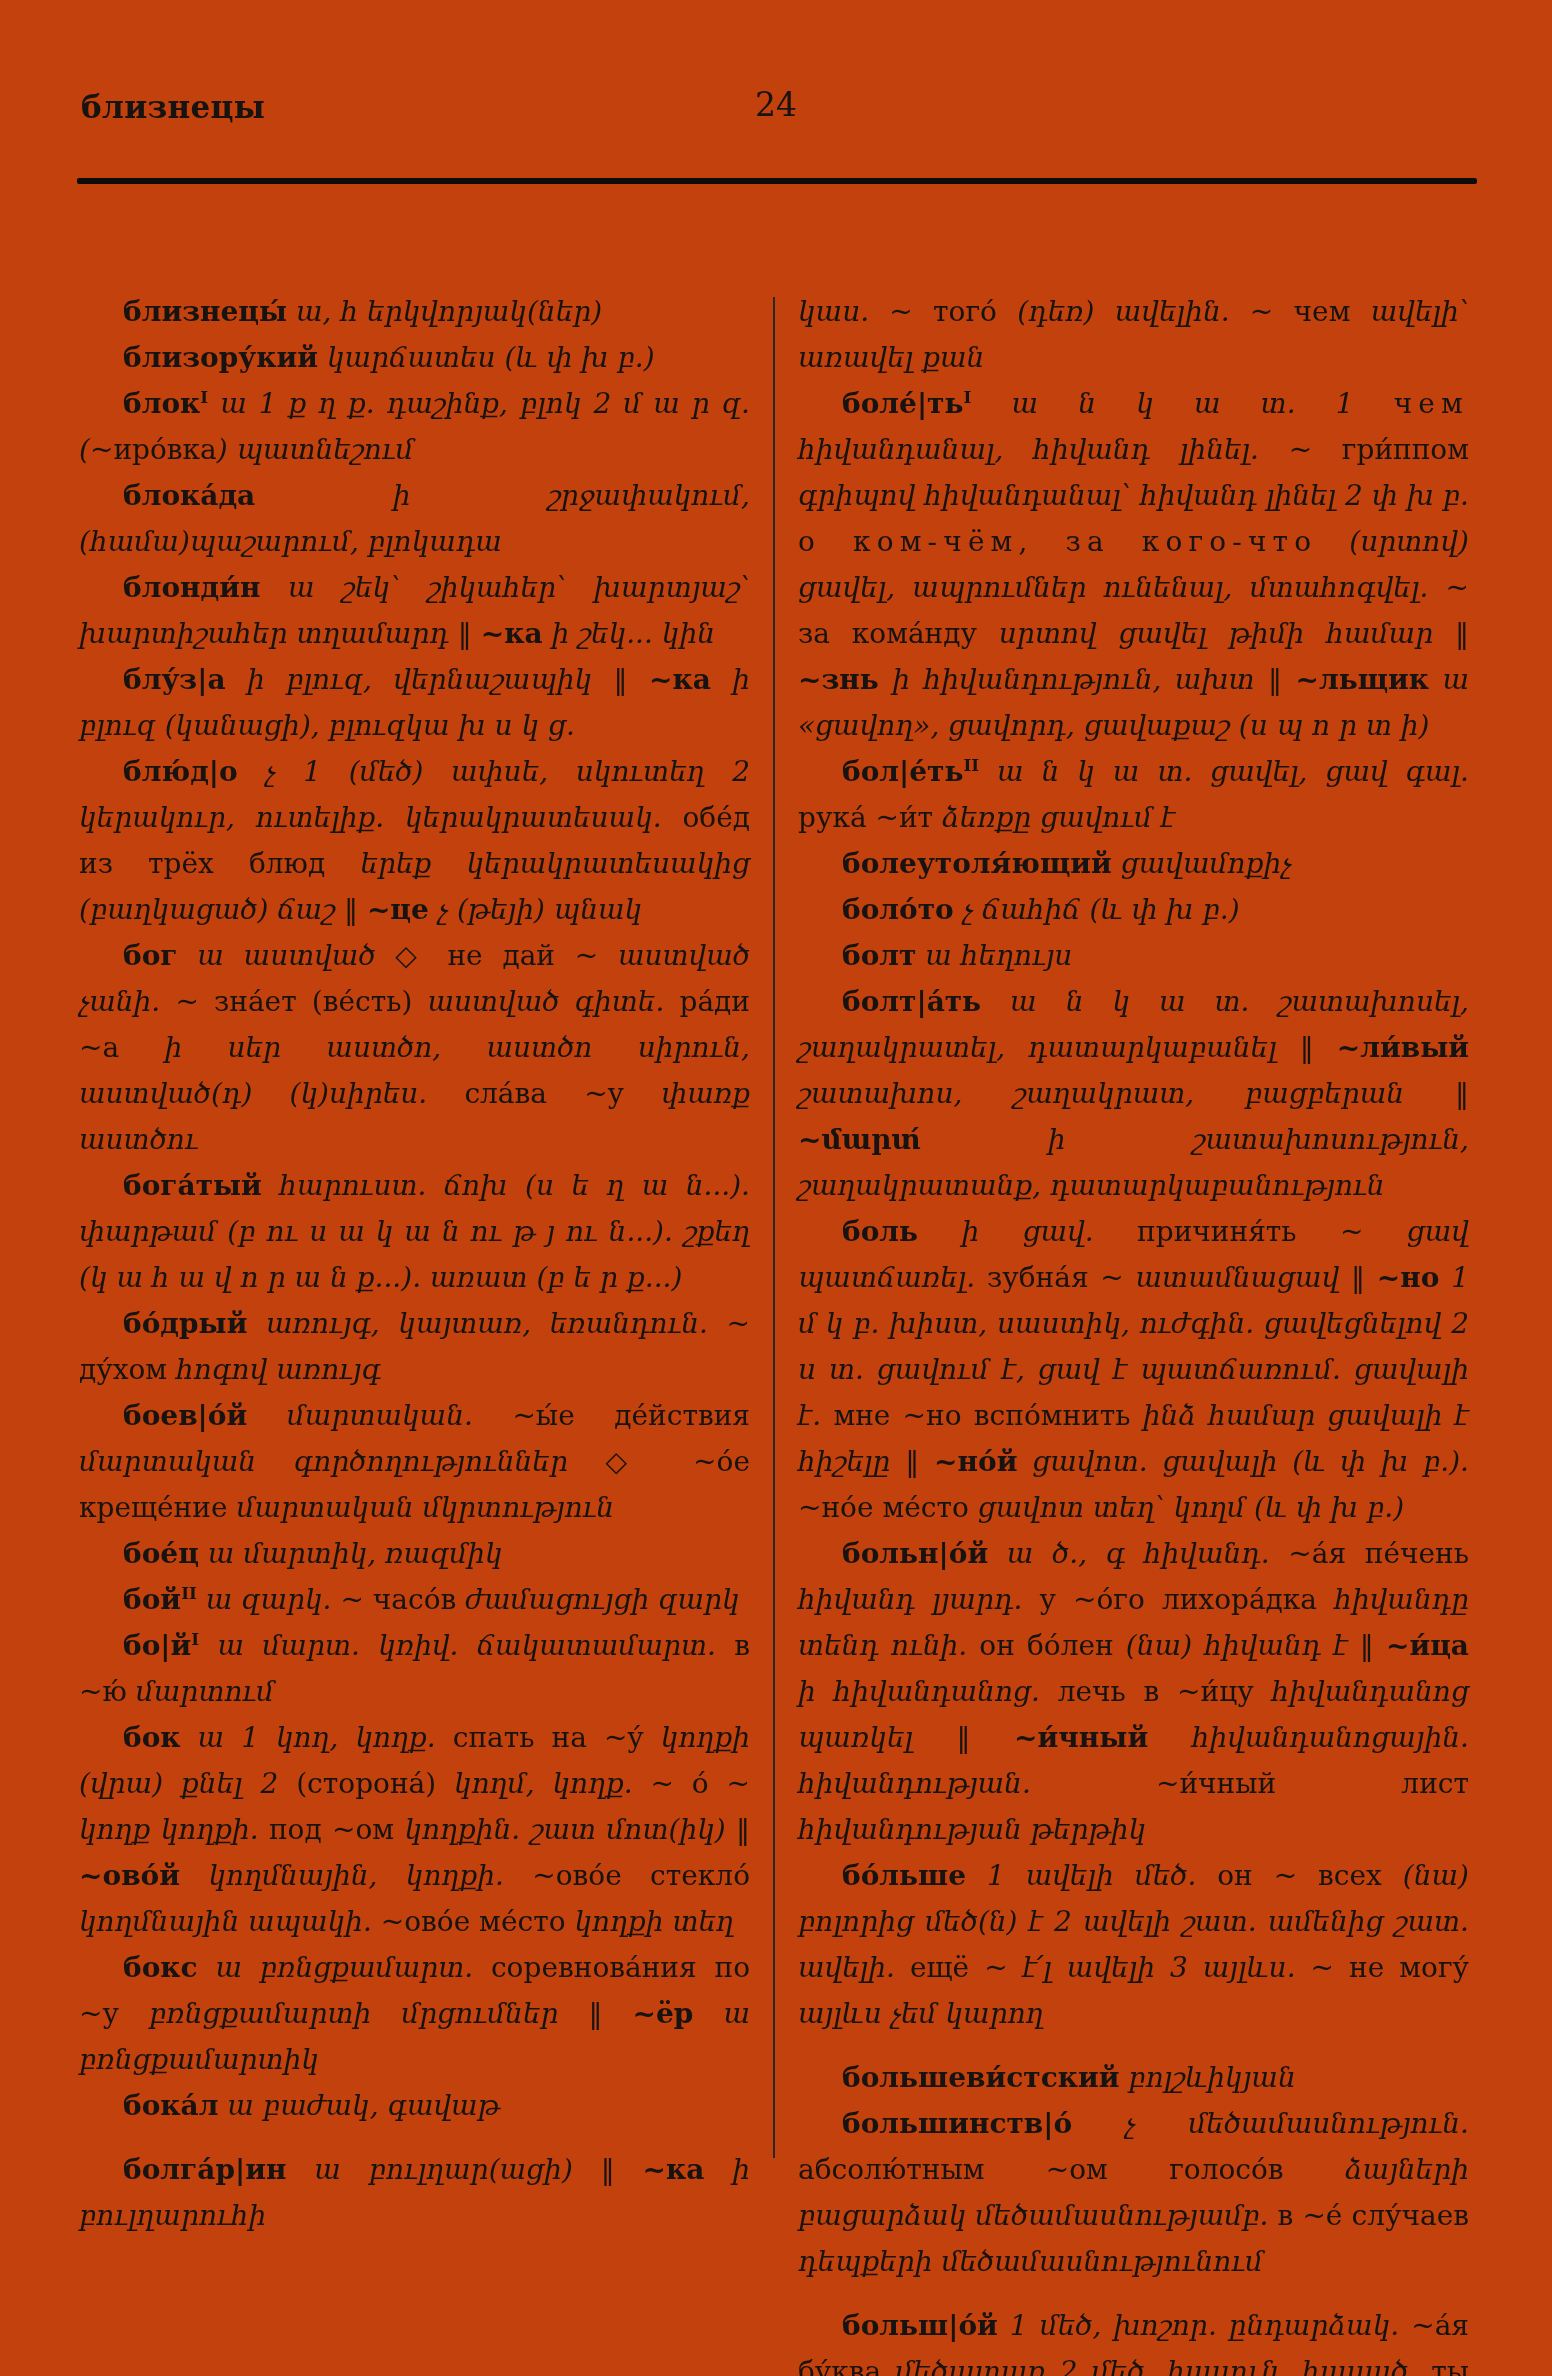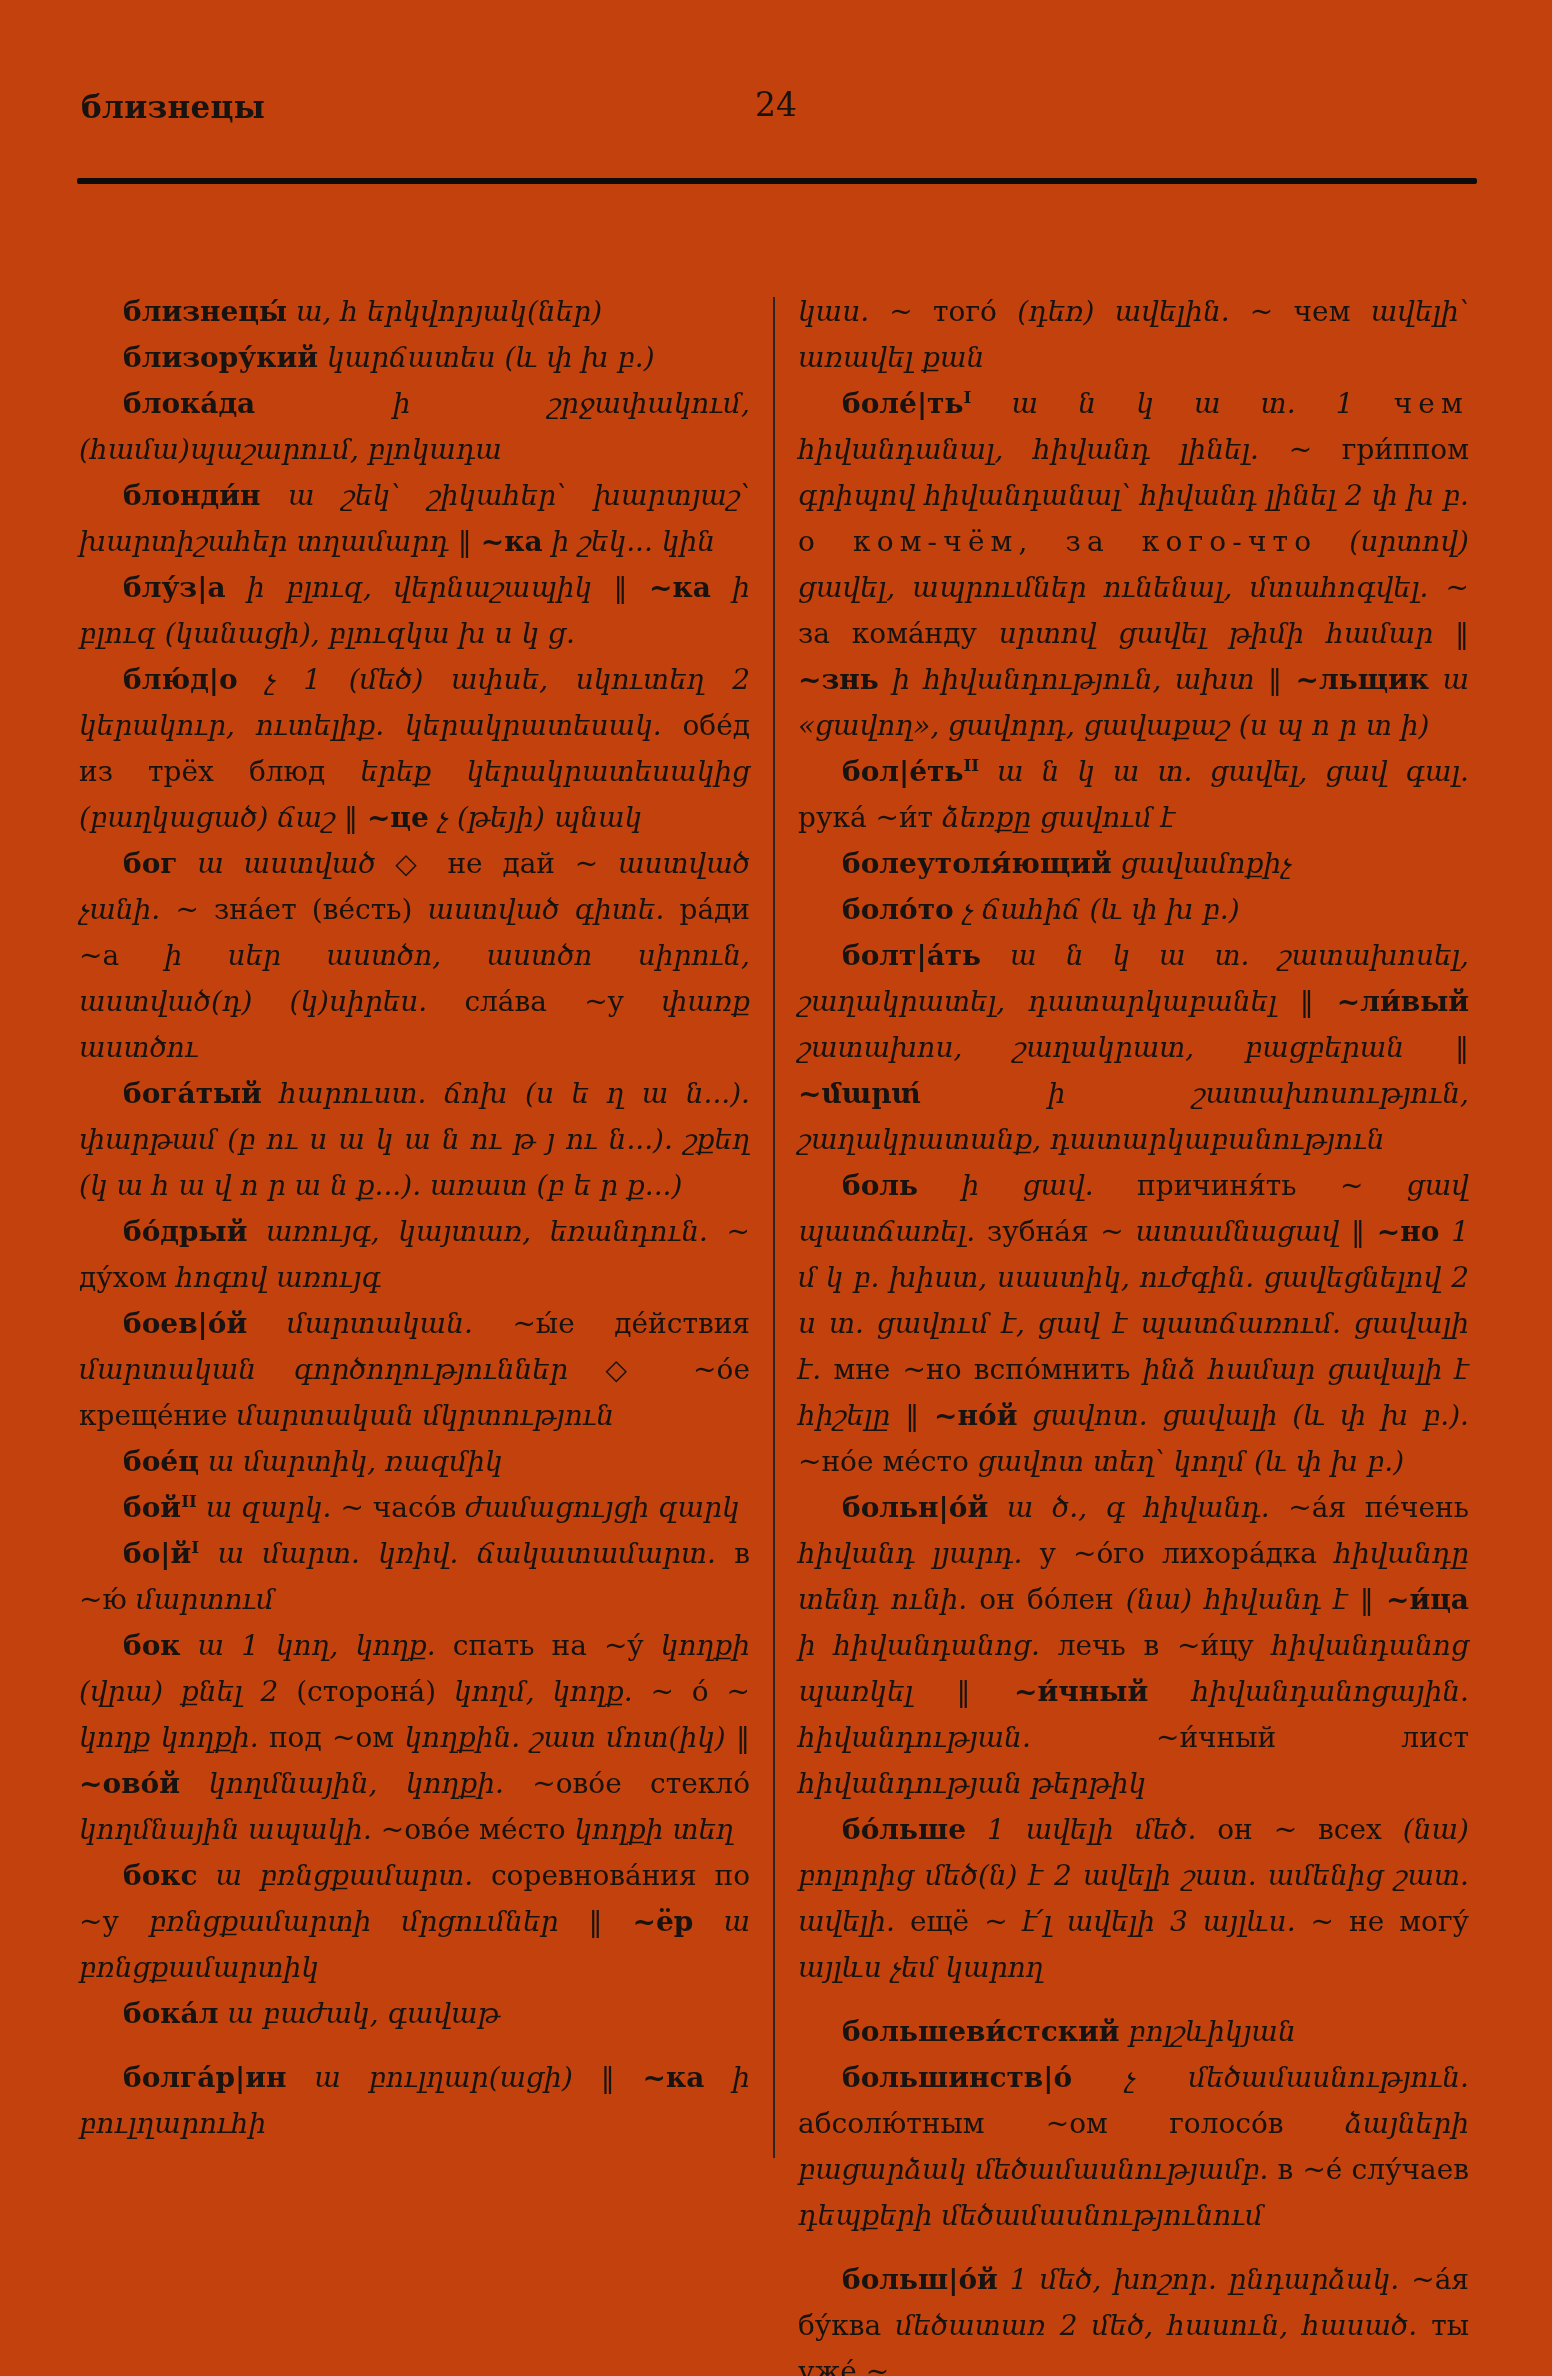--- a/index.html
+++ b/index.html
@@ -28,20 +28,21 @@
 
 <div class="page">
   <div class="guide">близнецы</div>
   <div class="pagenum">24</div>
   <div class="rule"></div>
   <div class="divider"></div>
   <div class="cols">
     <div class="col">
         <p class="entry"><span class="seg-h">близнецы́</span><span class="seg-a"> ա, հ երկվորյակ(ներ)</span></p>
         <p class="entry"><span class="seg-h">близору́кий</span><span class="seg-a"> կարճատես (և փ խ բ.)</span></p>
+        <p class="entry"><span class="seg-h">блок</span><sup class="seg-s">I</sup><span class="seg-a"> ա 1 ք ղ ք. դաշինք, բլոկ 2 մ ա ր զ. (</span><span class="seg-r">~иро́вка</span><span class="seg-a">) պատնեշում</span></p>
         <p class="entry"><span class="seg-h">блока́да</span><span class="seg-a"> ի շրջափակում, (համա)պաշարում, բլոկադա</span></p>
         <p class="entry"><span class="seg-h">блонди́н</span><span class="seg-a"> ա շեկ՝ շիկահեր՝ խարտյաշ՝ խարտիշահեր տղամարդ </span><span class="seg-r">‖ </span><span class="seg-b">~ка</span><span class="seg-a"> ի շեկ... կին</span></p>
         <p class="entry"><span class="seg-h">блу́з|а</span><span class="seg-a"> ի բլուզ, վերնաշապիկ </span><span class="seg-r">‖ </span><span class="seg-b">~ка</span><span class="seg-a"> ի բլուզ (կանացի), բլուզկա խ ս կ ց.</span></p>
         <p class="entry"><span class="seg-h">блю́д|о</span><span class="seg-a"> չ 1 (մեծ) ափսե, սկուտեղ 2 կերակուր, ուտելիք. կերակրատեսակ. </span><span class="seg-r">обе́д из трёх блюд </span><span class="seg-a">երեք կերակրատեսակից (բաղկացած) ճաշ </span><span class="seg-r">‖ </span><span class="seg-b">~це</span><span class="seg-a"> չ (թեյի) պնակ</span></p>
         <p class="entry"><span class="seg-h">бог</span><span class="seg-a"> ա աստված </span><span class="seg-r">◇ не дай ~ </span><span class="seg-a">աստված չանի. </span><span class="seg-r">~ зна́ет (ве́сть) </span><span class="seg-a">աստված գիտե. </span><span class="seg-r">ра́ди ~а </span><span class="seg-a">ի սեր աստծո, աստծո սիրուն, աստված(դ) (կ)սիրես. </span><span class="seg-r">сла́ва ~у </span><span class="seg-a">փառք աստծու</span></p>
         <p class="entry"><span class="seg-h">бога́тый</span><span class="seg-a"> հարուստ. ճոխ (ս ե ղ ա ն...). փարթամ (բ ու ս ա կ ա ն ու թ յ ու ն...). շքեղ (կ ա հ ա վ ո ր ա ն ք...). առատ (բ ե ր ք...)</span></p>
         <p class="entry"><span class="seg-h">бо́дрый</span><span class="seg-a"> առույգ, կայտառ, եռանդուն. </span><span class="seg-r">~ ду́хом </span><span class="seg-a">հոգով առույգ</span></p>
         <p class="entry"><span class="seg-h">боев|о́й</span><span class="seg-a"> մարտական. </span><span class="seg-r">~ы́е де́йствия </span><span class="seg-a">մարտական գործողություններ </span><span class="seg-r">◇ ~о́е креще́ние </span><span class="seg-a">մարտական մկրտություն</span></p>
         <p class="entry"><span class="seg-h">бое́ц</span><span class="seg-a"> ա մարտիկ, ռազմիկ</span></p>
         <p class="entry"><span class="seg-h">бой</span><sup class="seg-s">II</sup><span class="seg-a"> ա զարկ. </span><span class="seg-r">~ часо́в </span><span class="seg-a">ժամացույցի զարկ</span></p>
@@ -50,20 +51,21 @@
         <p class="entry"><span class="seg-h">бокс</span><span class="seg-a"> ա բռնցքամարտ. </span><span class="seg-r">соревнова́ния по ~у </span><span class="seg-a">բռնցքամարտի մրցումներ </span><span class="seg-r">‖ </span><span class="seg-b">~ёр</span><span class="seg-a"> ա բռնցքամարտիկ</span></p>
         <p class="entry"><span class="seg-h">бока́л</span><span class="seg-a"> ա բաժակ, գավաթ</span></p>
         <p class="entry gap"><span class="seg-h">болга́р|ин</span><span class="seg-a"> ա բուլղար(ացի) </span><span class="seg-r">‖ </span><span class="seg-b">~ка</span><span class="seg-a"> ի բուլղարուհի </span></p>
       </div>
     <div class="col">
         <p class="entry cont"><span class="seg-a">կաս. </span><span class="seg-r">~ того́ </span><span class="seg-a">(դեռ) ավելին. </span><span class="seg-r">~ чем </span><span class="seg-a">ավելի՝ առավել քան</span></p>
         <p class="entry"><span class="seg-h">боле́|ть</span><sup class="seg-s">I</sup><span class="seg-a"> ա ն կ ա տ. 1 </span><span class="seg-rs">чем </span><span class="seg-a">հիվանդանալ, հիվանդ լինել. </span><span class="seg-r">~ гри́ппом </span><span class="seg-a">գրիպով հիվանդանալ՝ հիվանդ լինել 2 փ խ բ. </span><span class="seg-rs">о ком-чём, за кого-что </span><span class="seg-a">(սրտով) ցավել, ապրումներ ունենալ, մտահոգվել. </span><span class="seg-r">~ за кома́нду </span><span class="seg-a">սրտով ցավել թիմի համար </span><span class="seg-r">‖ </span><span class="seg-b">~знь</span><span class="seg-a"> ի հիվանդություն, ախտ </span><span class="seg-r">‖ </span><span class="seg-b">~льщик</span><span class="seg-a"> ա «ցավող», ցավորդ, ցավաքաշ (ս պ ո ր տ ի)</span></p>
         <p class="entry"><span class="seg-h">бол|е́ть</span><sup class="seg-s">II</sup><span class="seg-a"> ա ն կ ա տ. ցավել, ցավ գալ. </span><span class="seg-r">рука́ ~и́т </span><span class="seg-a">ձեռքը ցավում է</span></p>
         <p class="entry"><span class="seg-h">болеутоля́ющий</span><span class="seg-a"> ցավամոքիչ</span></p>
         <p class="entry"><span class="seg-h">боло́то</span><span class="seg-a"> չ ճահիճ (և փ խ բ.)</span></p>
+        <p class="entry"><span class="seg-h">болт</span><span class="seg-a"> ա հեղույս</span></p>
         <p class="entry"><span class="seg-h">болт|а́ть</span><span class="seg-a"> ա ն կ ա տ. շատախոսել, շաղակրատել, դատարկաբանել </span><span class="seg-r">‖ </span><span class="seg-b">~ли́вый</span><span class="seg-a"> շատախոս, շաղակրատ, բացբերան </span><span class="seg-r">‖ </span><span class="seg-b">~մարտ́</span><span class="seg-a"> ի շատախոսություն, շաղակրատանք, դատարկաբանություն</span></p>
         <p class="entry"><span class="seg-h">боль</span><span class="seg-a"> ի ցավ. </span><span class="seg-r">причиня́ть ~ </span><span class="seg-a">ցավ պատճառել. </span><span class="seg-r">зубна́я ~ </span><span class="seg-a">ատամնացավ </span><span class="seg-r">‖ </span><span class="seg-b">~но</span><span class="seg-a"> 1 մ կ բ. խիստ, սաստիկ, ուժգին. ցավեցնելով 2 ս տ. ցավում է, ցավ է պատճառում. ցավալի է. </span><span class="seg-r">мне ~но вспо́мнить </span><span class="seg-a">ինձ համար ցավալի է հիշելը </span><span class="seg-r">‖ </span><span class="seg-b">~но́й</span><span class="seg-a"> ցավոտ. ցավալի (և փ խ բ.). </span><span class="seg-r">~но́е ме́сто </span><span class="seg-a">ցավոտ տեղ՝ կողմ (և փ խ բ.)</span></p>
         <p class="entry"><span class="seg-h">больн|о́й</span><span class="seg-a"> ա ծ., գ հիվանդ. </span><span class="seg-r">~а́я пе́чень </span><span class="seg-a">հիվանդ լյարդ. </span><span class="seg-r">у ~о́го лихора́дка </span><span class="seg-a">հիվանդը տենդ ունի. </span><span class="seg-r">он бо́лен </span><span class="seg-a">(նա) հիվանդ է </span><span class="seg-r">‖ </span><span class="seg-b">~и́ца</span><span class="seg-a"> ի հիվանդանոց. </span><span class="seg-r">лечь в ~и́цу </span><span class="seg-a">հիվանդանոց պառկել </span><span class="seg-r">‖ </span><span class="seg-b">~и́чный</span><span class="seg-a"> հիվանդանոցային. հիվանդության. </span><span class="seg-r">~и́чный лист </span><span class="seg-a">հիվանդության թերթիկ</span></p>
         <p class="entry"><span class="seg-h">бо́льше</span><span class="seg-a"> 1 ավելի մեծ. </span><span class="seg-r">он ~ всех </span><span class="seg-a">(նա) բոլորից մեծ(ն) է 2 ավելի շատ. ամենից շատ. ավելի. </span><span class="seg-r">ещё ~ </span><span class="seg-a">է՛լ ավելի 3 այլևս. </span><span class="seg-r">~ не могу́ </span><span class="seg-a">այլևս չեմ կարող</span></p>
         <p class="entry gap"><span class="seg-h">большеви́стский</span><span class="seg-a"> բոլշևիկյան</span></p>
         <p class="entry"><span class="seg-h">большинств|о́</span><span class="seg-a"> չ մեծամասնություն. </span><span class="seg-r">абсолю́тным ~ом голосо́в </span><span class="seg-a">ձայների բացարձակ մեծամասնությամբ. </span><span class="seg-r">в ~е́ слу́чаев </span><span class="seg-a">դեպքերի մեծամասնությունում</span></p>
         <p class="entry gap"><span class="seg-h">больш|о́й</span><span class="seg-a"> 1 մեծ, խոշոր. ընդարձակ. </span><span class="seg-r">~а́я бу́ква </span><span class="seg-a">մեծատառ 2 մեծ, հասուն, հասած. </span><span class="seg-r">ты уже́ ~ </span></p>
       </div>
   </div>
 </div>

